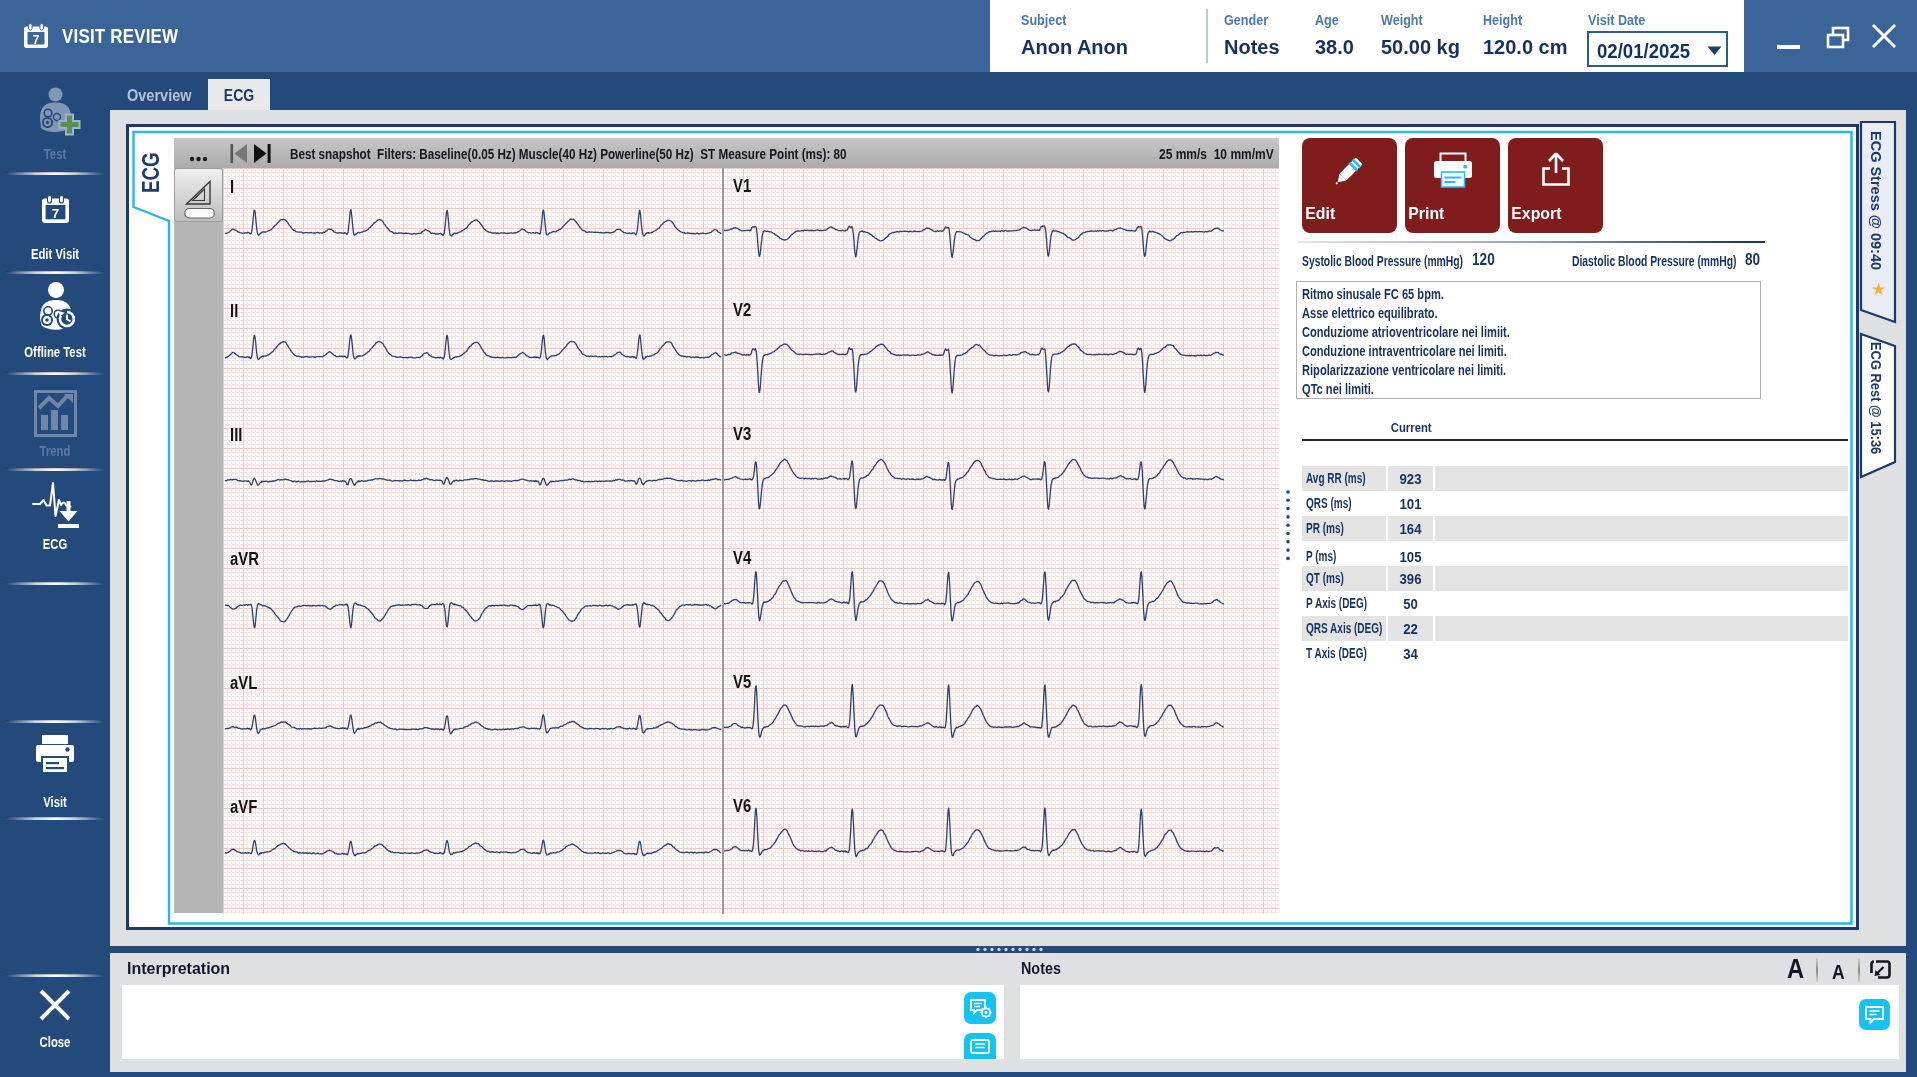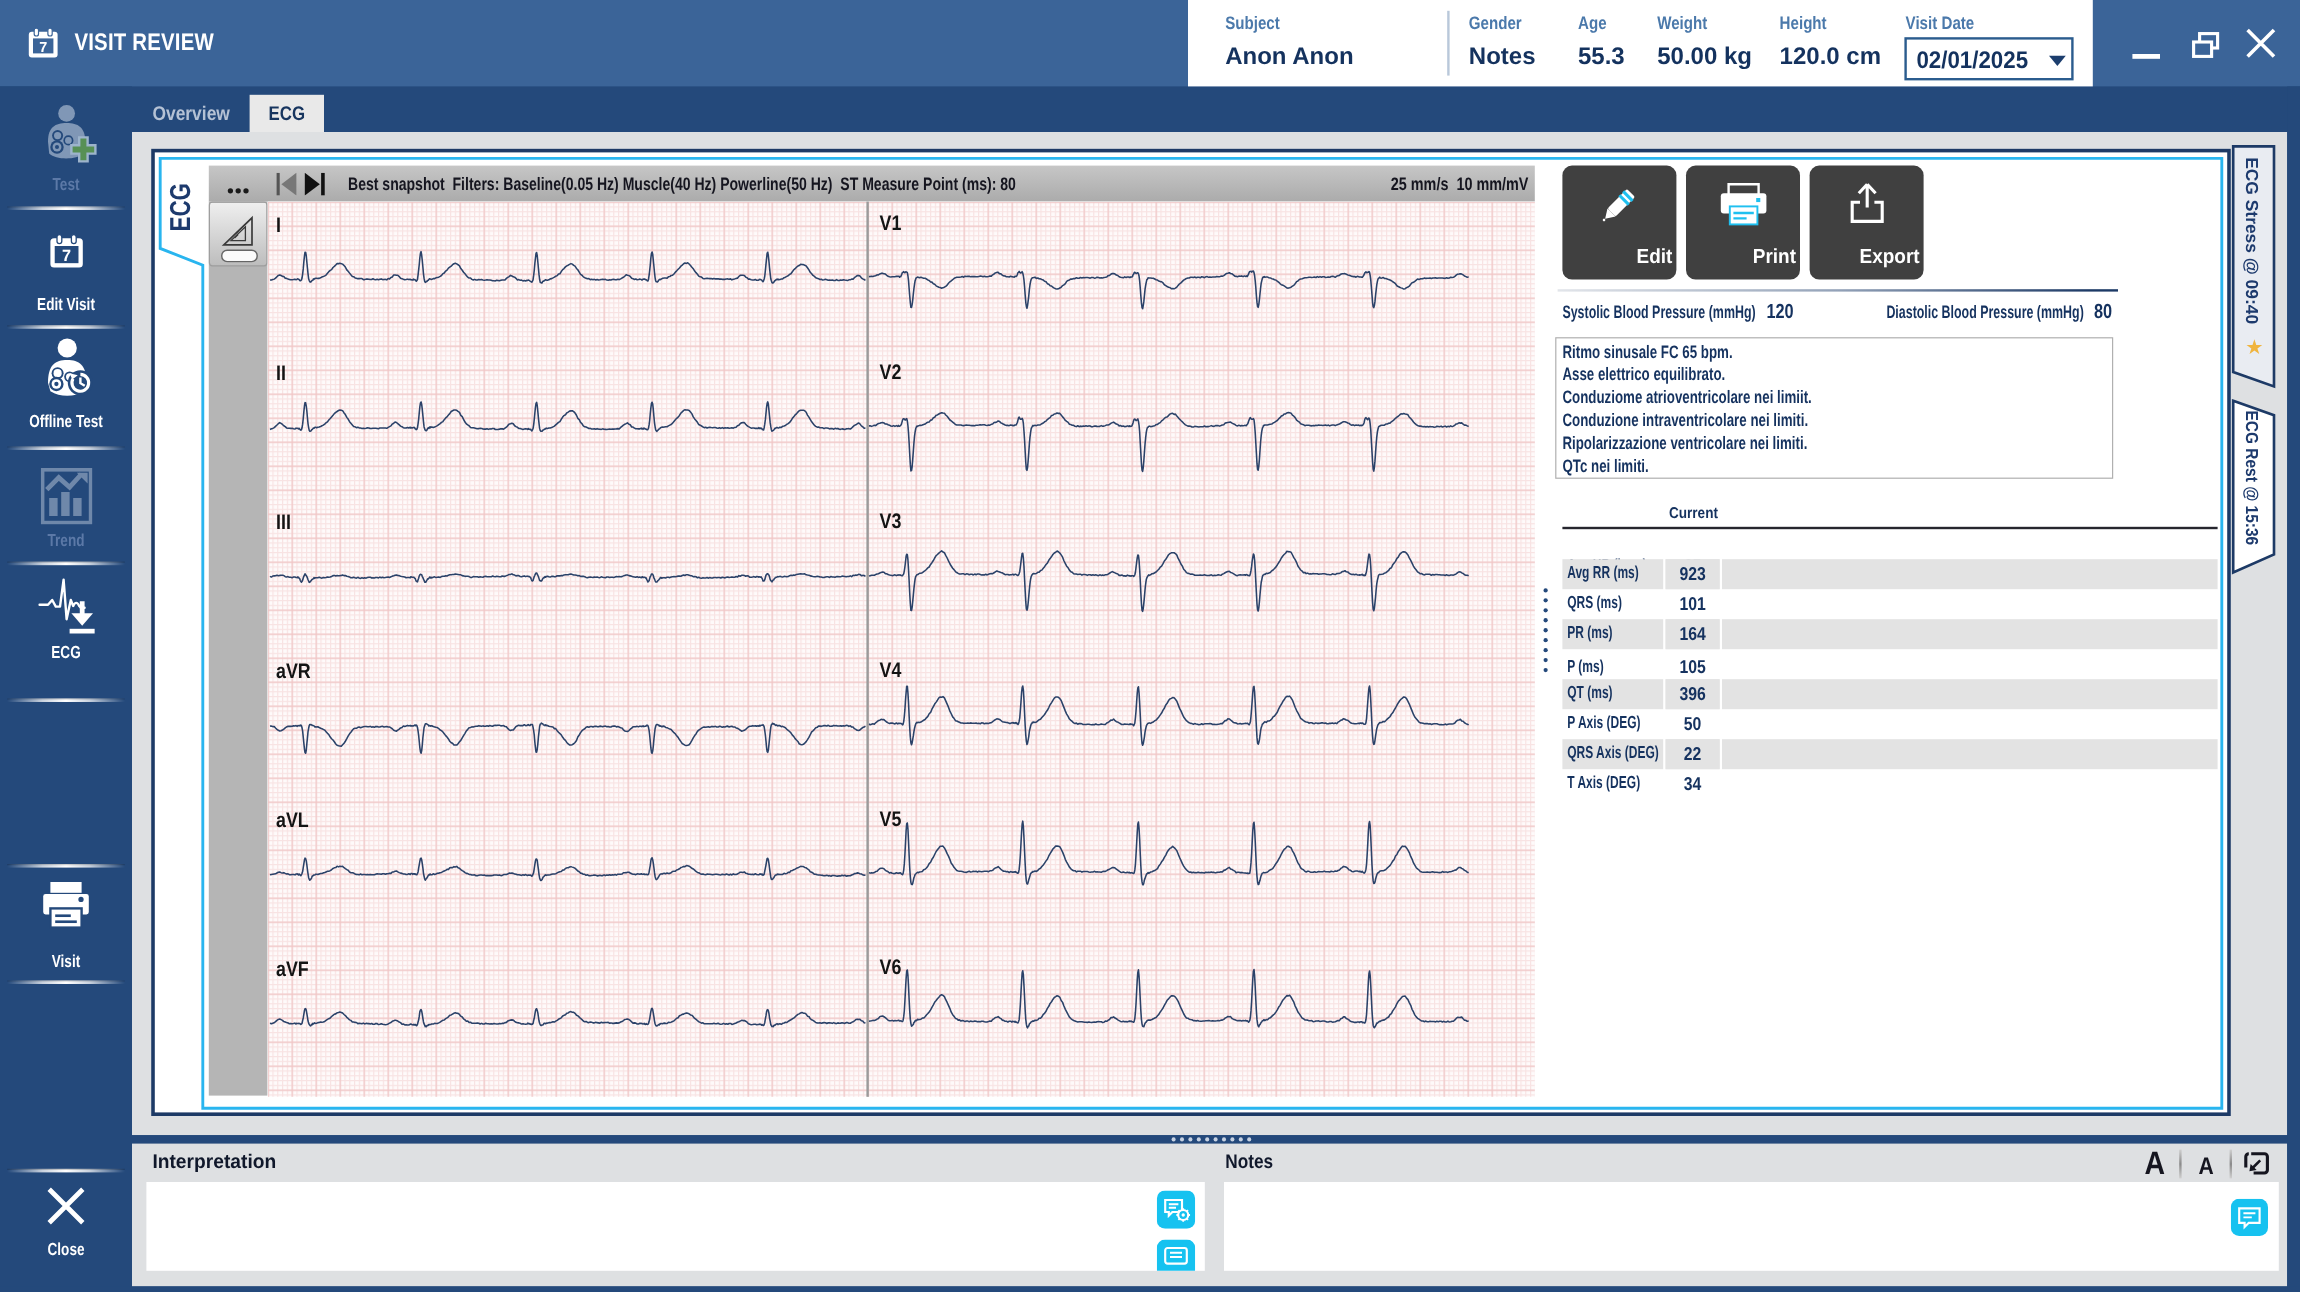--- a/index.html
+++ b/index.html
@@ -32,21 +32,21 @@
 
 #ctoolbar{left:174px;top:138px;width:1105px;height:30px;background:linear-gradient(#c6c6c6,#ababab);}
 
 #tstrip{left:174px;top:168px;width:49px;height:745px;background:#b5b5b5;}
 #tbtn{left:174px;top:168px;width:49px;height:54px;background:linear-gradient(#efefef,#bdbdbd);border-radius:3px;border:1px solid #9e9e9e;}
 
 #chart{left:223px;top:168px;width:1056px;height:746px;background:#fefafa;}
 #chartmid{left:722px;top:168px;width:2px;height:746px;background:#9b9b9b;z-index:5;}
 .leadlab{position:absolute;font-size:17.5px;font-weight:bold;color:#141414;z-index:6;transform:scaleX(.85);transform-origin:left top;}
 
-.cbtn{top:138px;width:95px;height:95px;background:#404040;border-radius:8px;color:#fff;text-align:right;}
+.cbtn{top:138px;width:95px;height:95px;background:#7f1d1d;border-radius:8px;color:#fff;text-align:left;}
 .cbtn .cap{position:absolute;bottom:9px;width:100%;font-size:17px;font-weight:bold;transform:scaleX(.93);}
 #gradline{left:1298px;top:241px;width:467px;height:2px;background:linear-gradient(90deg,#e2e5ea,#93a2b8 50%,#1d3a66 95%);}
 .bplab{top:252px;color:#15325f;font-size:15px;font-weight:bold;transform:scaleX(.69);transform-origin:left center;white-space:nowrap;}
 .bpval{top:250px;color:#15325f;font-size:17px;font-weight:bold;transform:scaleX(.8);transform-origin:left center;}
 #interpbox{left:1296px;top:281px;width:465px;height:118px;border:1px solid #b0b0b0;padding:3px 0 0 5px;color:#15325f;font-size:15px;font-weight:bold;line-height:18.9px;white-space:nowrap;}#interpbox>div{transform:scaleX(.74);transform-origin:left top;}
 #curhdr{left:1388px;top:420px;width:43px;text-align:center;color:#15325f;font-size:13px;font-weight:bold;transform:scaleX(.87);}
 #tblline{left:1302px;top:439px;width:546px;height:2px;background:#26262e;}
 .trow{left:1302px;height:25px;}
 .trow .l{position:absolute;left:4px;top:4px;font-size:14.5px;font-weight:bold;color:#15325f;white-space:nowrap;transform:scaleX(.69);transform-origin:left top;}
 .trow .c1{position:absolute;left:0;top:0;width:84px;height:25px;}
@@ -79,21 +79,21 @@
 <div class="abs" id="title">VISIT REVIEW</div>
 <div class="abs" id="subjbar"></div>
 <div class="abs lab" style="left:1021px;top:11px">Subject</div>
 <div class="abs lab" style="left:1224px;top:11px">Gender</div>
 <div class="abs lab" style="left:1315px;top:11px">Age</div>
 <div class="abs lab" style="left:1381px;top:11px">Weight</div>
 <div class="abs lab" style="left:1483px;top:11px">Height</div>
 <div class="abs lab" style="left:1588px;top:11px">Visit Date</div>
 <div class="abs val" style="left:1021px;top:36px">Anon Anon</div>
 <div class="abs val" style="left:1224px;top:36px">Notes</div>
-<div class="abs val" style="left:1315px;top:36px">55.3</div>
+<div class="abs val" style="left:1315px;top:36px">38.0</div>
 <div class="abs val" style="left:1381px;top:36px">50.00 kg</div>
 <div class="abs val" style="left:1483px;top:36px">120.0 cm</div>
 <div class="abs" id="vsep"></div>
 <div class="abs" id="datebox"></div>
 <div class="abs val" style="left:1597px;top:40px;transform:scaleX(.93);transform-origin:left center">02/01/2025</div>
 <svg class="abs" style="left:1706px;top:45px" width="17" height="11" viewBox="0 0 17 11">
     <path d="M1.5 1.5 L15.5 1.5 L8.5 10 Z" fill="#1c3e6e"></path>
   </svg>
 <div class="abs" style="left:1777px;top:45px;width:23px;height:4px;background:#fff"></div>
 <svg class="abs" style="left:1826px;top:26px" width="24" height="24" viewBox="0 0 24 24">

